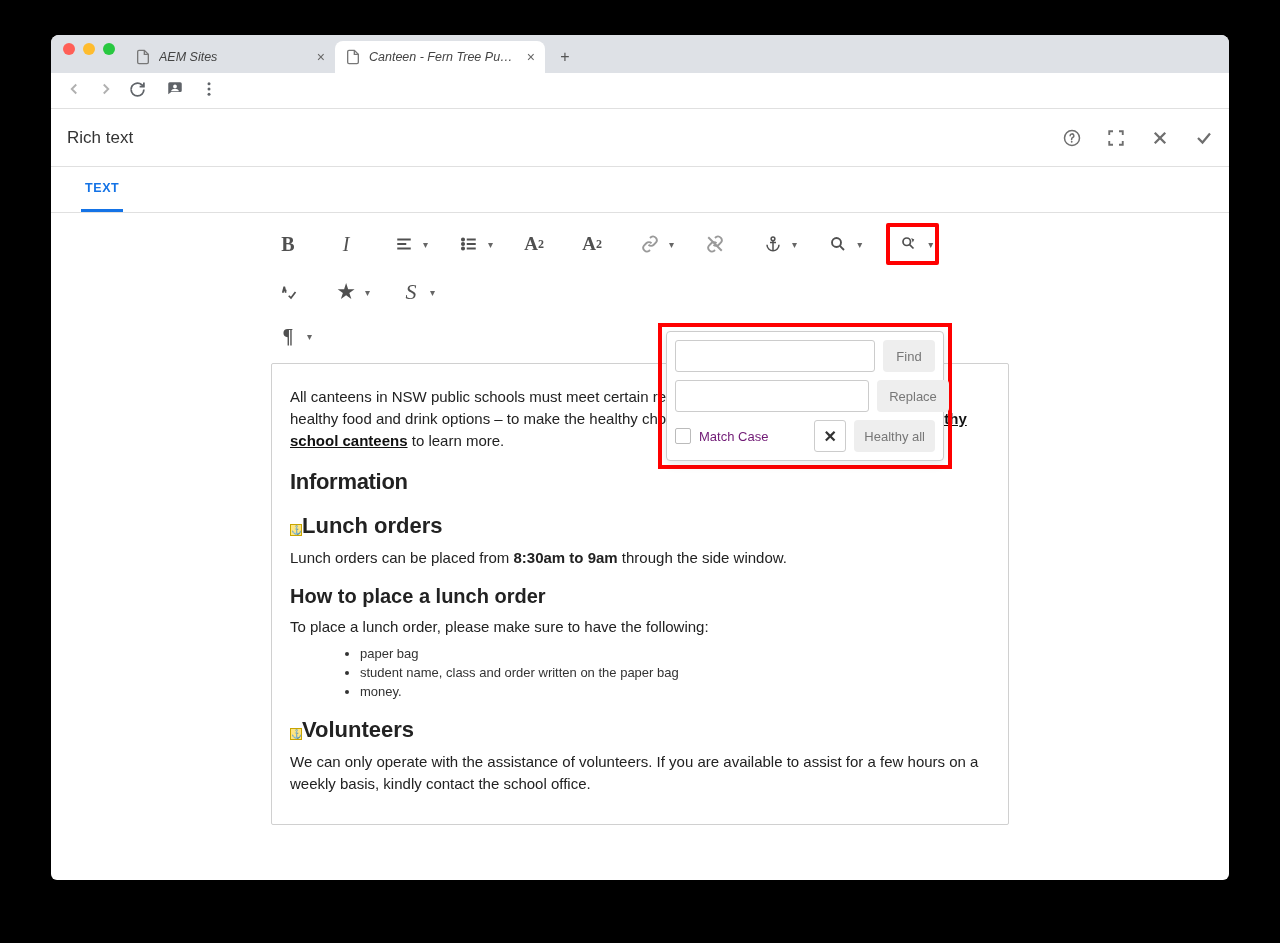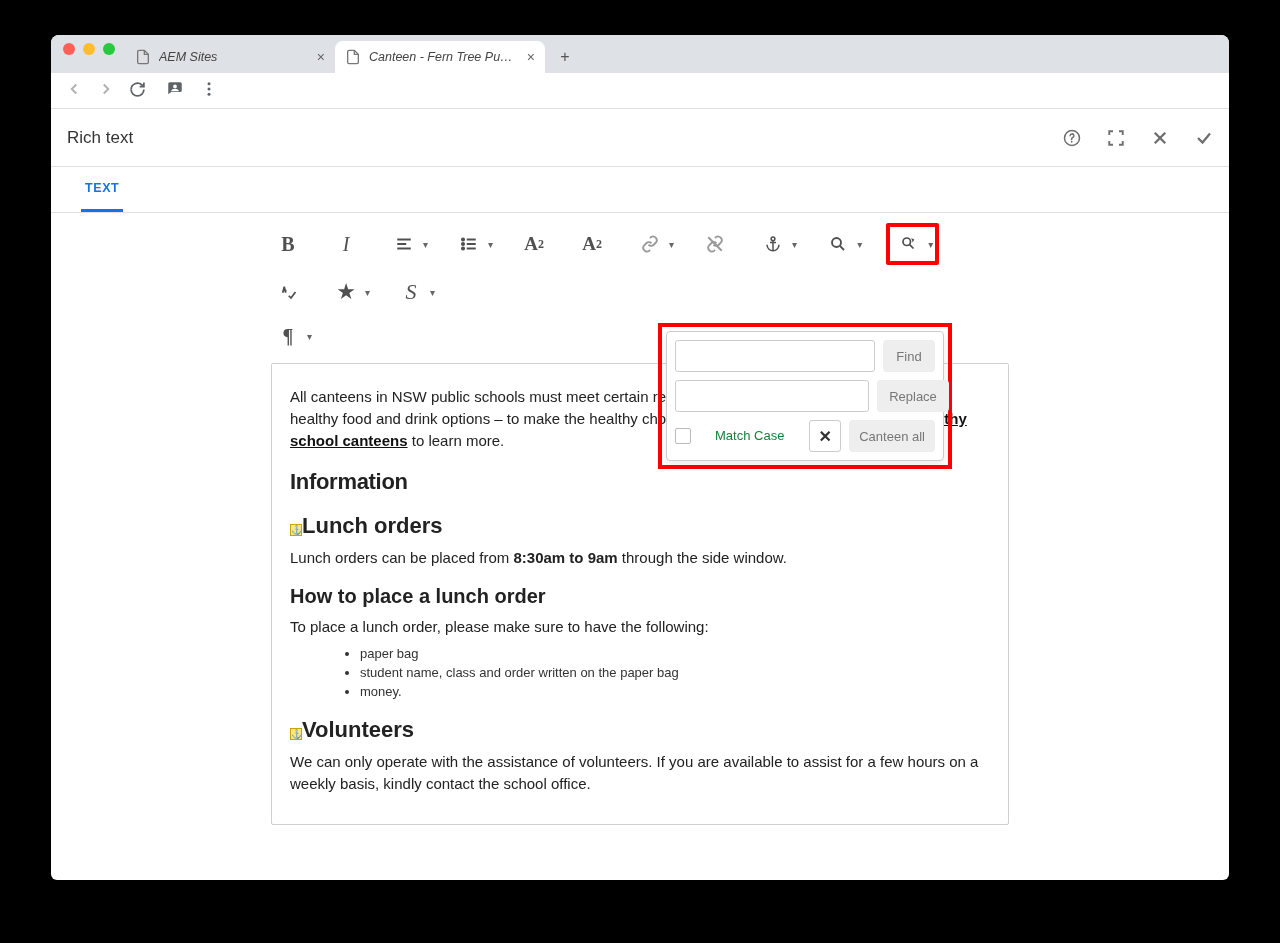--- a/index.html
+++ b/index.html
@@ -253,23 +253,23 @@
     background: #fff;
     color: #333;
     font-size: 16px;
     font-weight: 700;
     cursor: pointer;
     display: inline-flex;
     align-items: center;
     justify-content: center;
   }
   .fr-check {
-    display: flex; gap: 24px;
+    display: flex; align-items: center; gap: 8px;
     flex: 1;
-    font-size: 13px; color: #15803d;
+    font-size: 13px; color: #701a75;
   }
   .fr-check .box {
     width: 16px; height: 16px;
     border: 1px solid #bbb;
     border-radius: 2px;
     display: inline-block;
   }
 
   .sub { font-size: 12px;} 
 </style>
@@ -494,21 +494,21 @@
           <div class="fr-row">
             <input class="fr-input" type="text" value="" style="">
             <button class="fr-btn">Replace</button>
           </div>
           <div class="fr-row">
             <label class="fr-check">
               <span class="box"></span>
               <span>Match Case</span>
             </label>
             <button class="fr-close">✕</button>
-            <button class="fr-btn">Canteen all</button>
+            <button class="fr-btn">Healthy all</button>
           </div>
         </div>
       </div>
 
       <p>
         <span>All canteens in NSW public schools must meet certain requirements. This includes providing more healthy food and drink options – to make the healthy choice an easy choice for students. Visit </span><span class="link">Healthy school canteens</span><span> to learn more.</span>
       </p>
 
       <h2>Information</h2>
 

